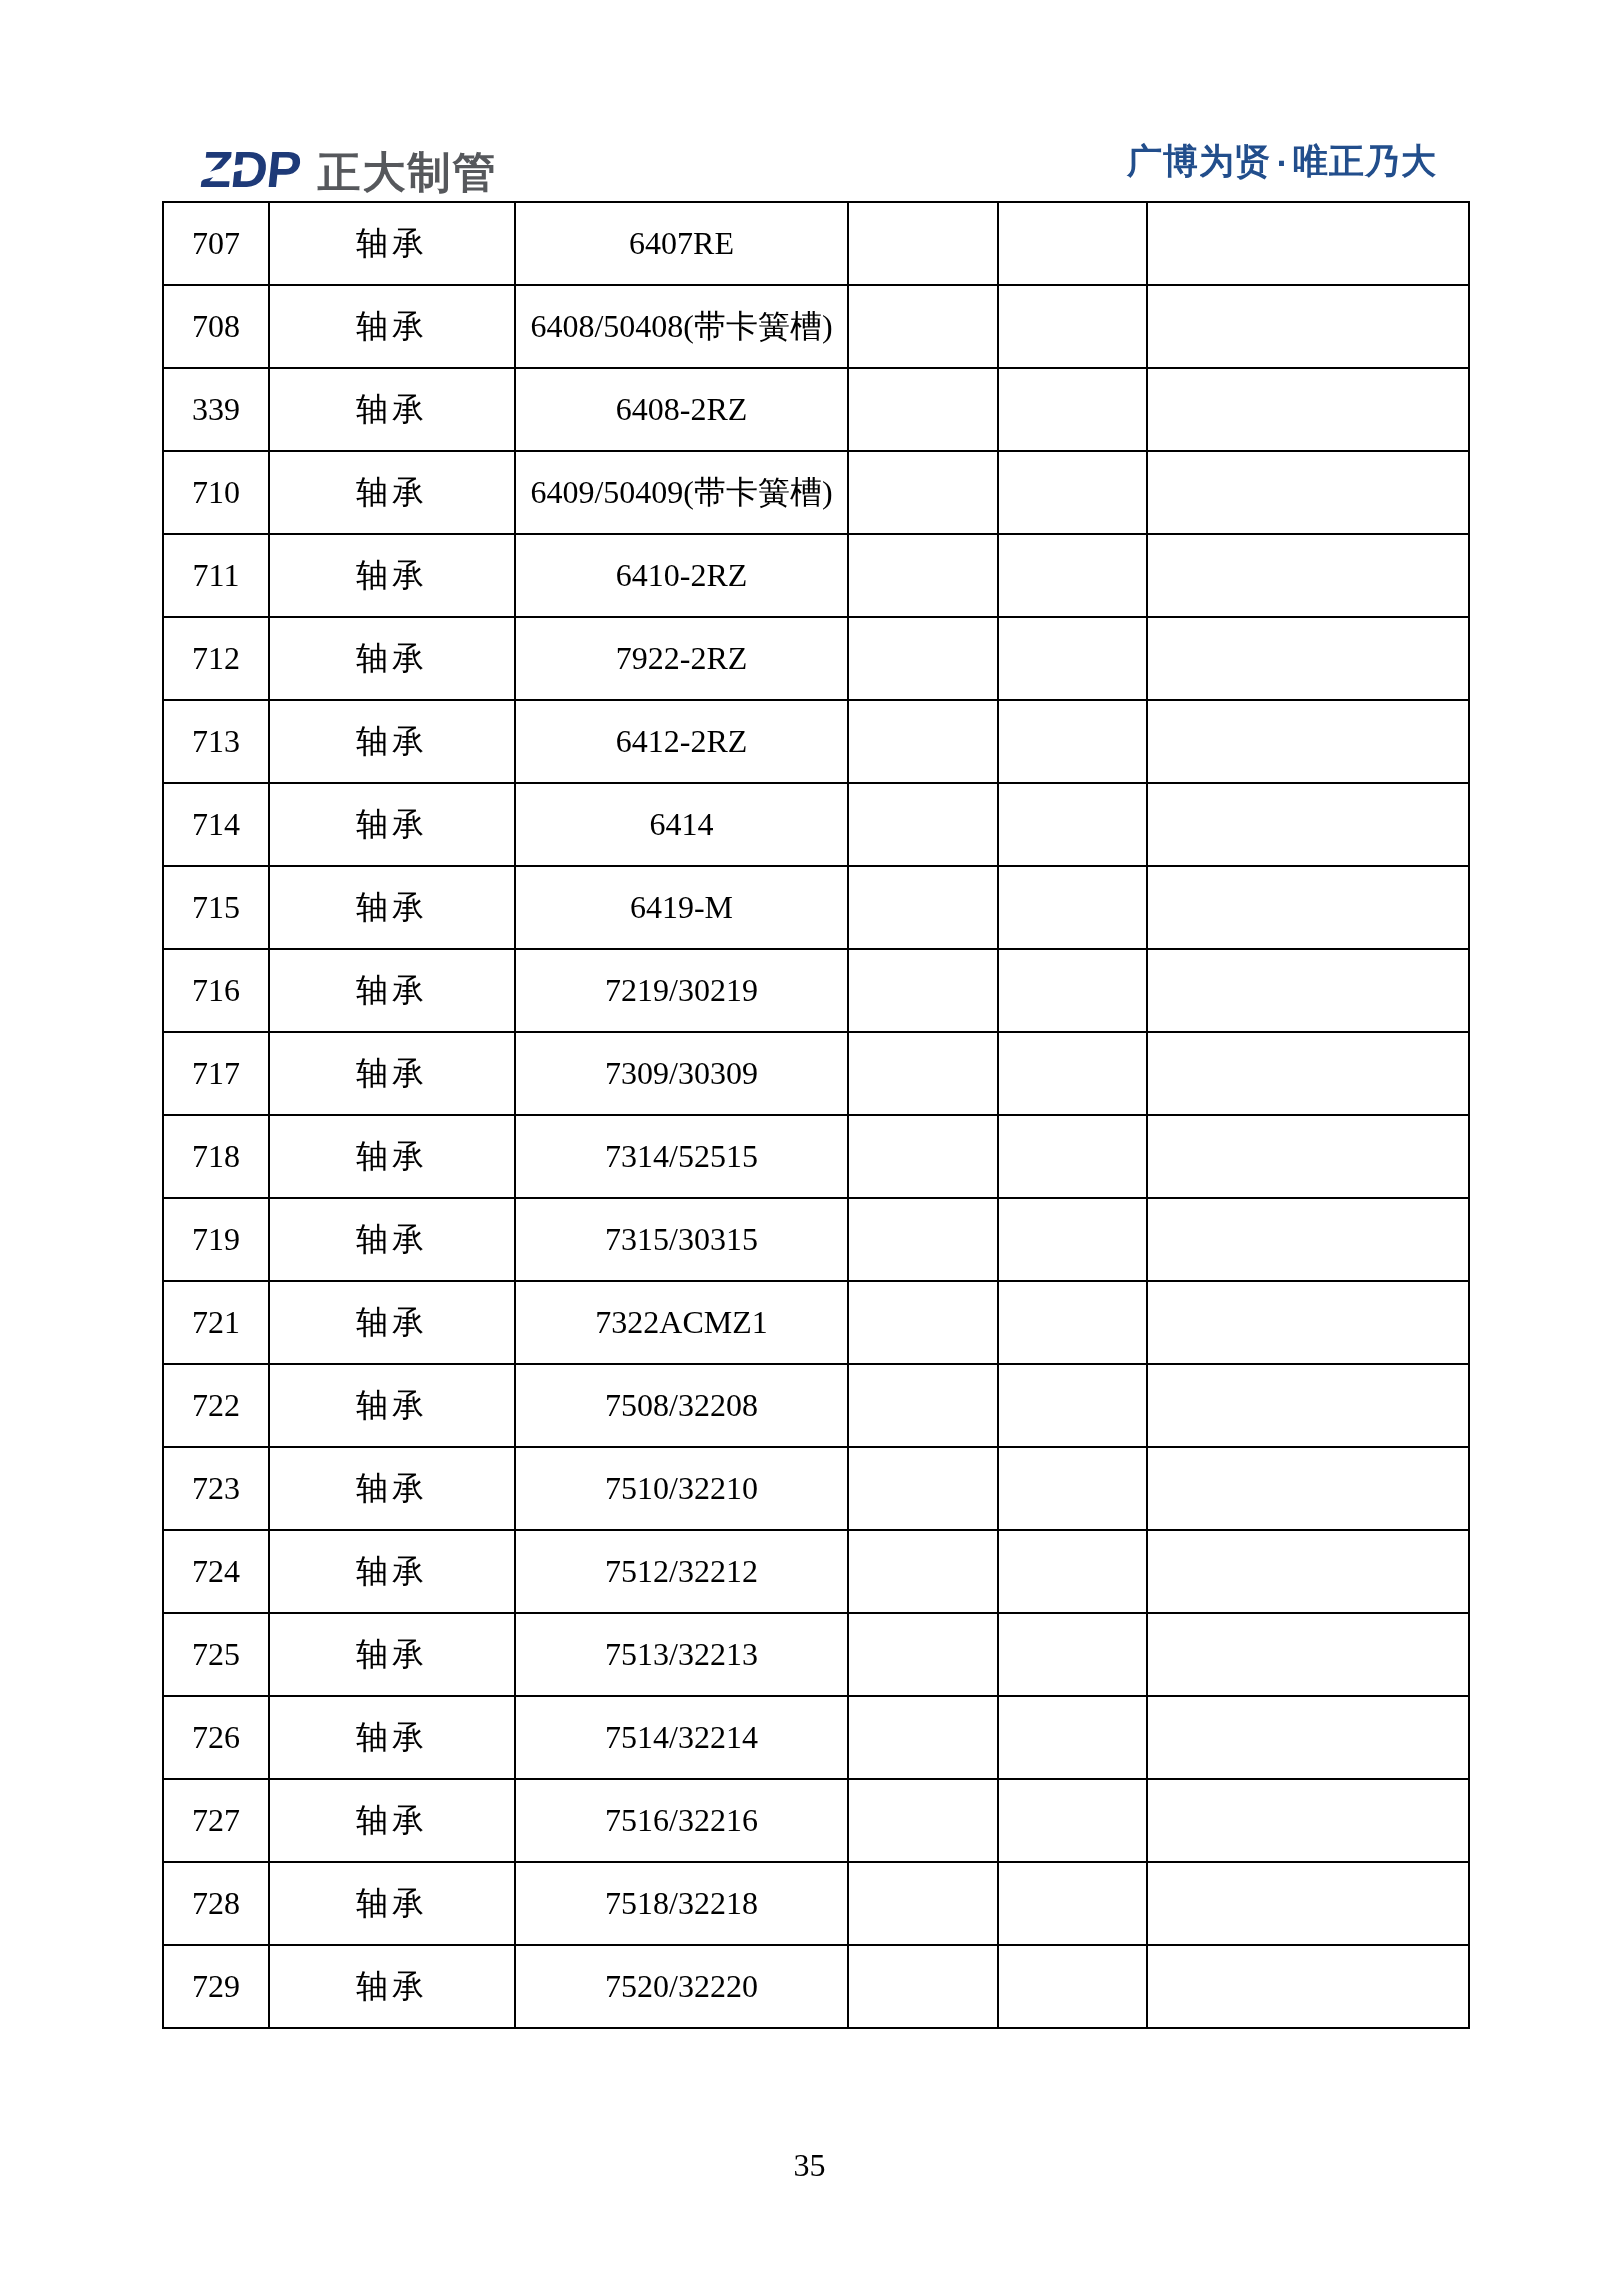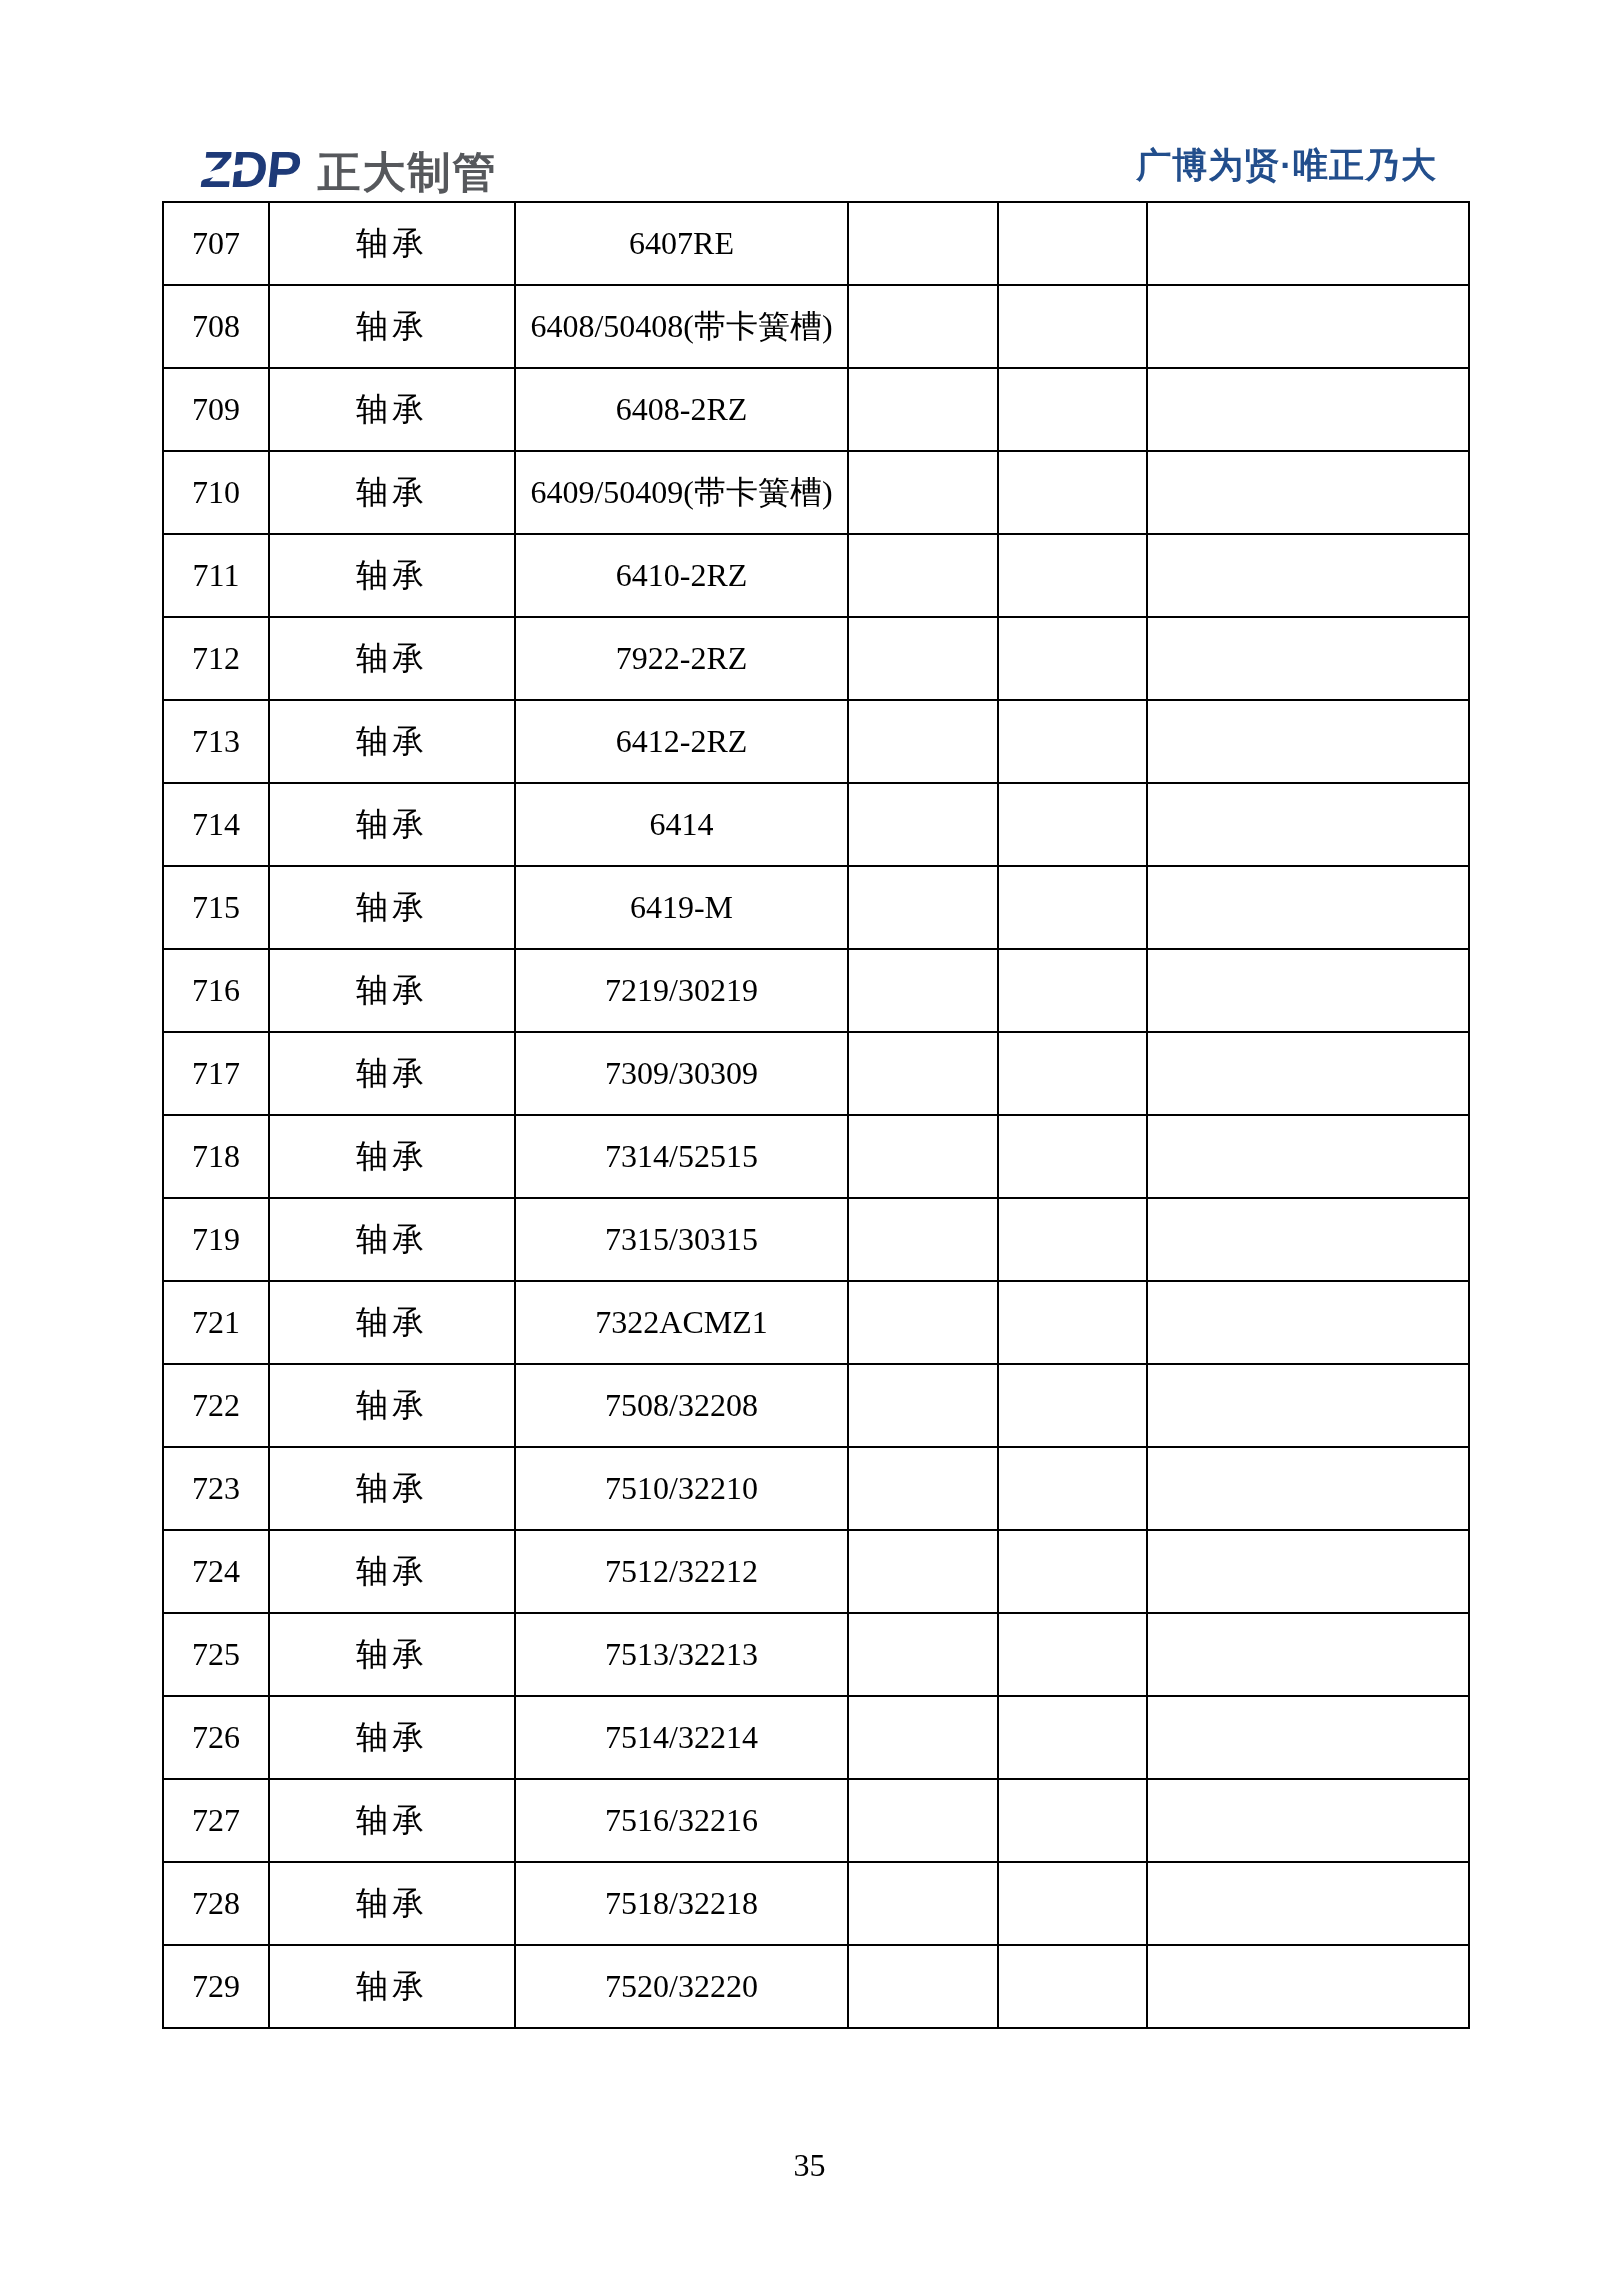--- a/index.html
+++ b/index.html
@@ -64,21 +64,21 @@
     line-height: 43px;
     letter-spacing: 2px;
     color: #56585c;
     margin-left: 17.6px;
     margin-top: 16px;
   }
   .slogan {
     position: absolute;
     right: 182px;
     top: 145px;
-    font-family: Liberation Sans, sans-serif;
+    font-family: Liberation Mono, monospace;
     font-weight: 700;
     font-size: 35px;
     line-height: 39px;
     letter-spacing: 1px;
     color: #224e8c;
     white-space: nowrap;
   }
 
   
   table.parts {
@@ -159,21 +159,21 @@
   <tr>
     <td class="col-no">708</td>
     <td class="col-name">轴承</td>
     <td class="col-model">6408/50408(带卡簧槽)</td>
     <td class="col-e1"></td>
     <td class="col-e2"></td>
     <td class="col-e3"></td>
   </tr>
 
   <tr>
-    <td class="col-no">709</td>
+    <td class="col-no">339</td>
     <td class="col-name">轴承</td>
     <td class="col-model">6408-2RZ</td>
     <td class="col-e1"></td>
     <td class="col-e2"></td>
     <td class="col-e3"></td>
   </tr>
 
   <tr>
     <td class="col-no">710</td>
     <td class="col-name">轴承</td>

